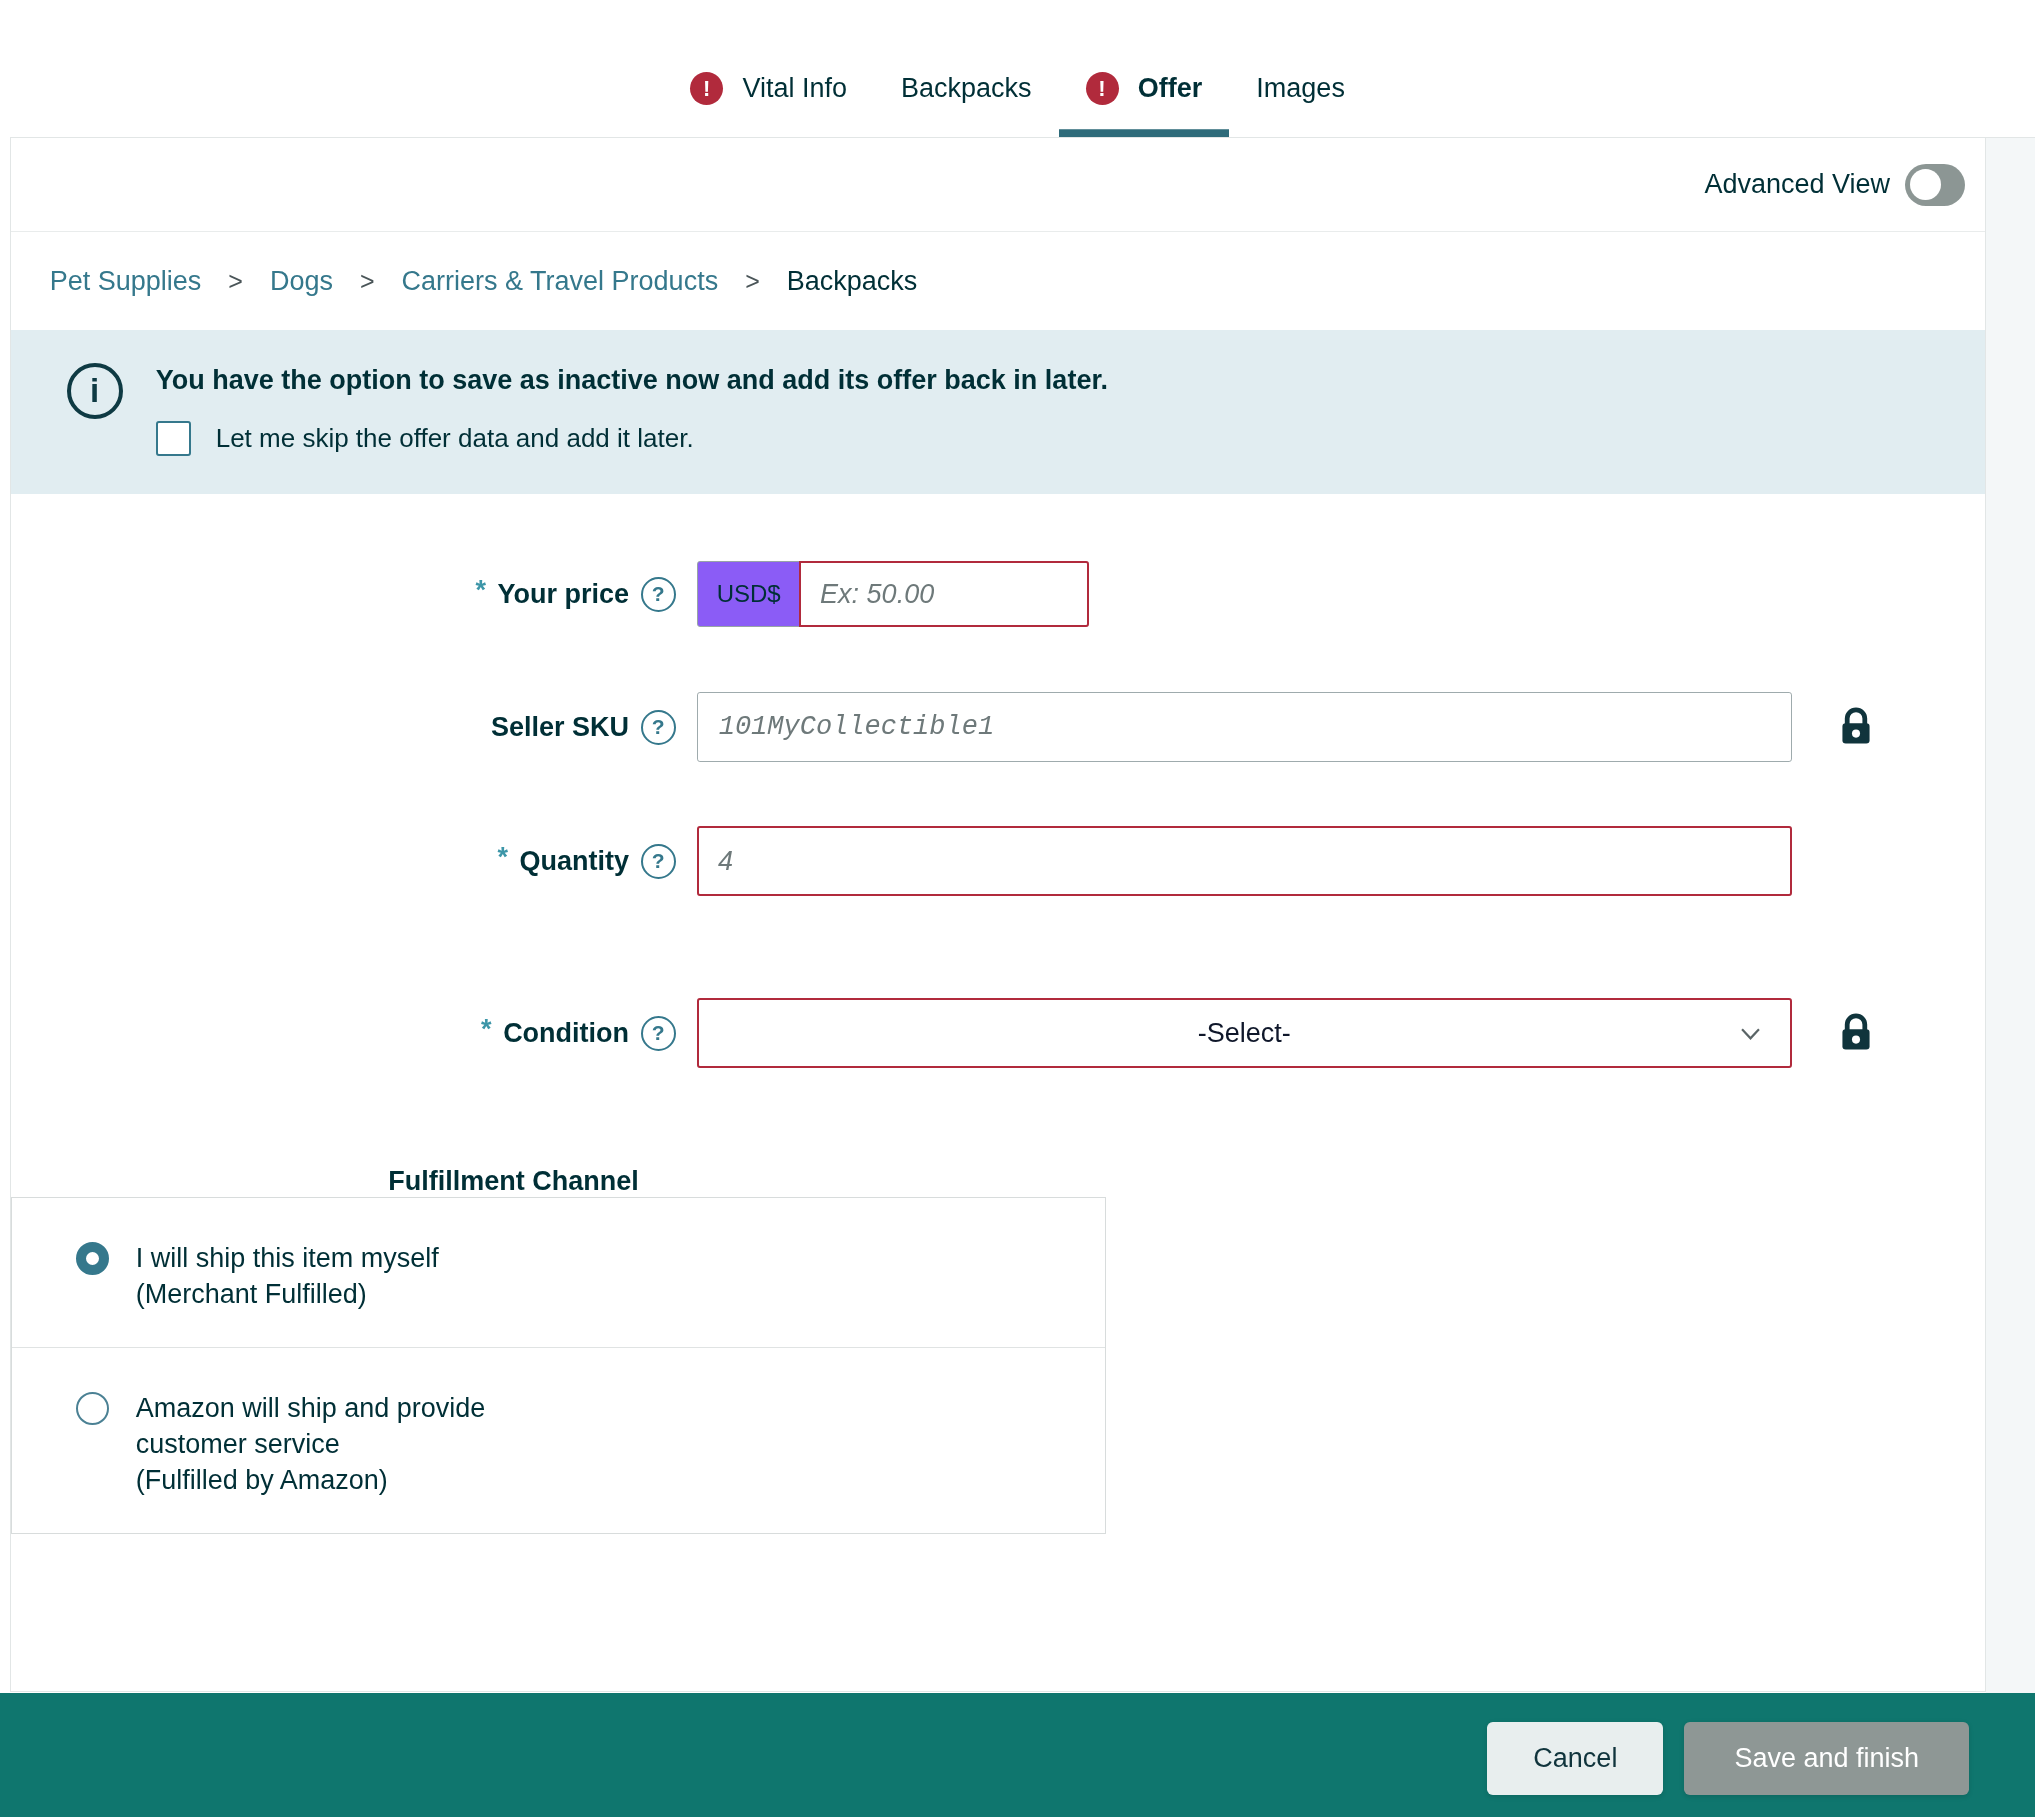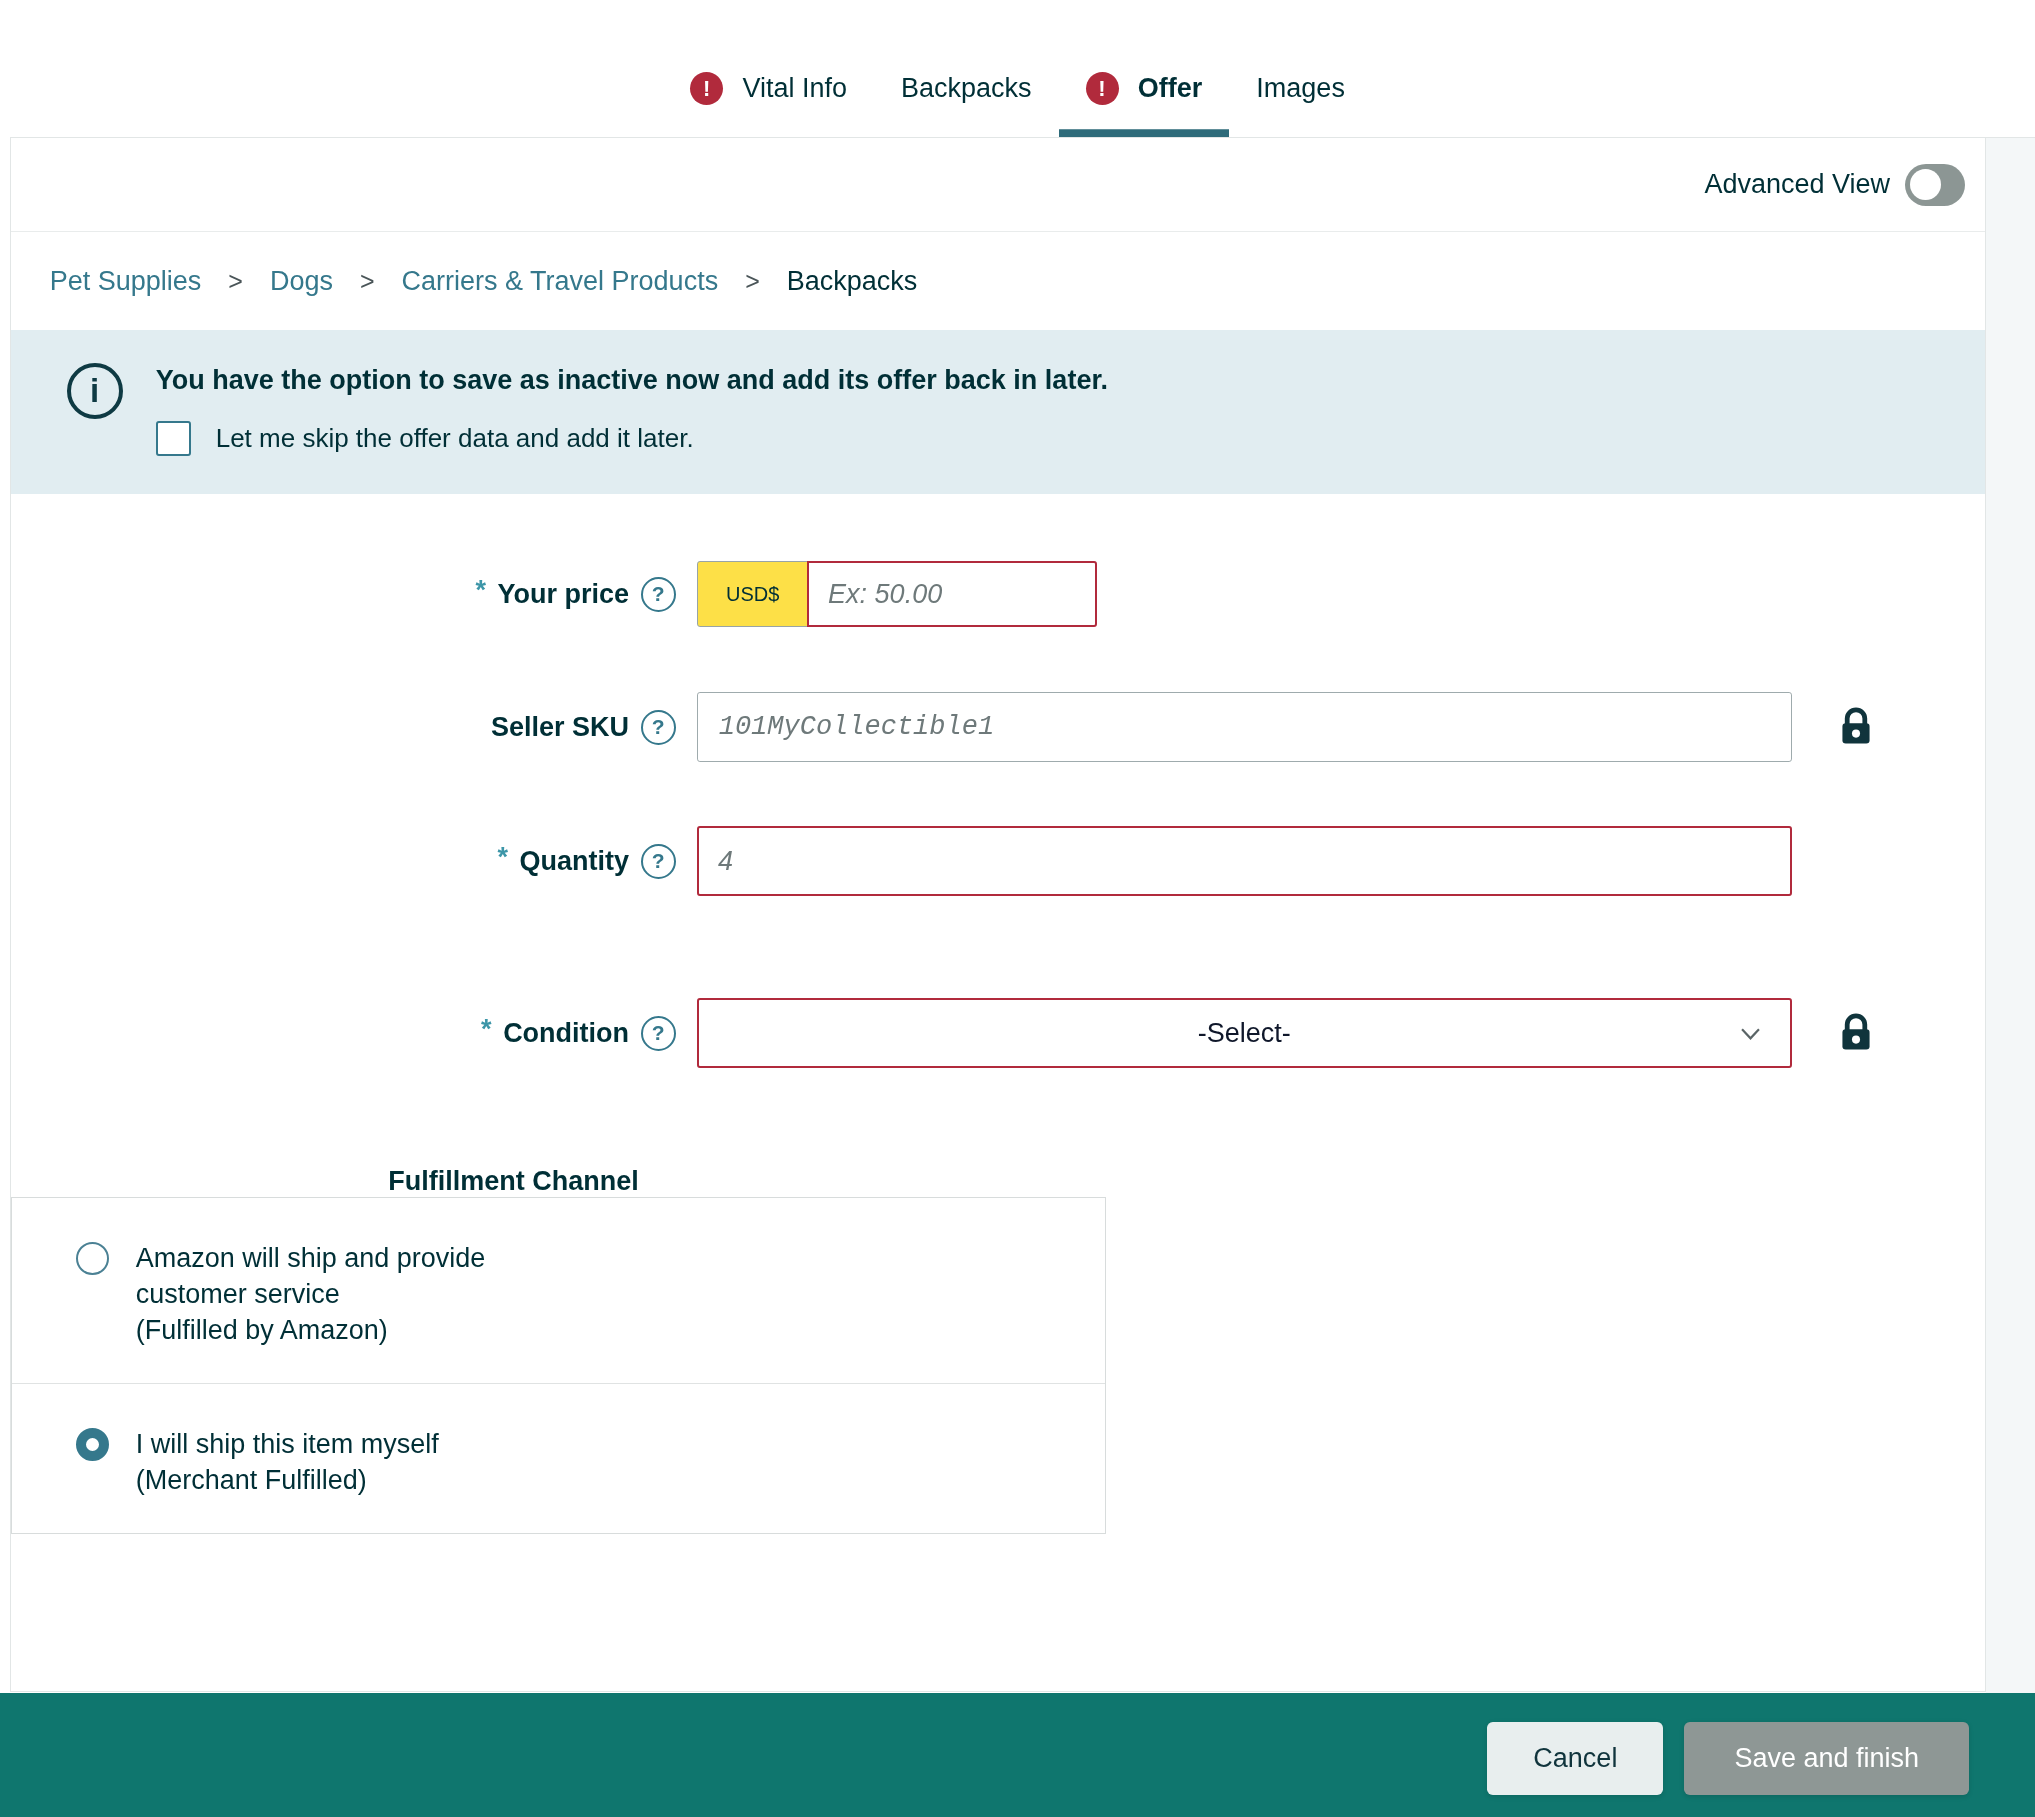--- a/index.html
+++ b/index.html
@@ -52,23 +52,23 @@
   .flabel { width:686px; flex:none; display:flex; justify-content:flex-end; align-items:center;
             gap:11.6px; padding-right:21px; }
   .flabel .req { color:#3D96A8; font-size:27px; font-weight:bold; transform:translateY(-3.9px); }
   .flabel .lbl { font-size:27px; font-weight:bold; color:#002F36; }
   .help-icon { width:35px; height:35px; border:2.9px solid #35788C; border-radius:50%; color:#35788C;
                font-size:21px; font-weight:bold; display:flex; align-items:center; justify-content:center;
                cursor:pointer; flex:none; }
   .fctrl { display:flex; align-items:center; }
 
   .row-price { margin-top:67px; height:66px; }
-  .currency-box { width:112px; height:66px; background:#fde047; border:1.9px solid #98A4A6;
+  .currency-box { width:104px; height:66px; background:#8b5cf6; border:1.9px solid #98A4A6;
                   border-radius:2.9px 0 0 2.9px; display:flex; align-items:center; justify-content:center;
-                  font-size:20px; color:#002F36; }
+                  font-size:24px; color:#002F36; }
   .price-input { width:290px; height:66px; border:2.9px solid #B12A3C; border-radius:0 2.9px 2.9px 0;
                  margin-left:-1.9px; font-size:27px; padding:0 19.3px; color:#002F36; outline:none;
                  font-family:inherit; }
   input::placeholder { font-style:italic; color:#6E797A; opacity:1; }
 
   .row-sku { margin-top:65px; height:70px; }
   .sku-input { width:1095px; height:70px; border:1.9px solid #9FABAD; border-radius:2.9px;
                font-size:27px; padding:0 21px; outline:none; font-family:Liberation Mono, monospace; }
   .row-hint { margin-top:44px; }
   .hint-text { font-size:26px; color:#5F6E70; }
@@ -223,34 +223,34 @@
         </span>
       </div>
     </div>
 
     <div class="frow row-fulfill">
       <div class="fulfill-label-col">
         <span class="lbl">Fulfillment Channel</span>
       </div>
       <div class="radio-box">
         <div class="radio-cell">
+          <div class="radio selected"></div>
+          <div class="radio-text">
+            <div>I will ship this item myself</div>
+            <div>(Merchant Fulfilled)</div>
+          </div>
+        </div>
+        <div class="radio-cell">
           <div class="radio unselected"></div>
           <div class="radio-text">
             <div>Amazon will ship and provide</div>
             <div>customer service</div>
             <div>(Fulfilled by Amazon)</div>
           </div>
         </div>
-        <div class="radio-cell">
-          <div class="radio selected"></div>
-          <div class="radio-text">
-            <div>I will ship this item myself</div>
-            <div>(Merchant Fulfilled)</div>
-          </div>
-        </div>
       </div>
     </div>
 
   </div>
 
   <div class="footer">
     <div class="footer-inner">
       <button class="btn btn-cancel">Cancel</button>
       <button class="btn btn-save">Save and finish</button>
     </div>

